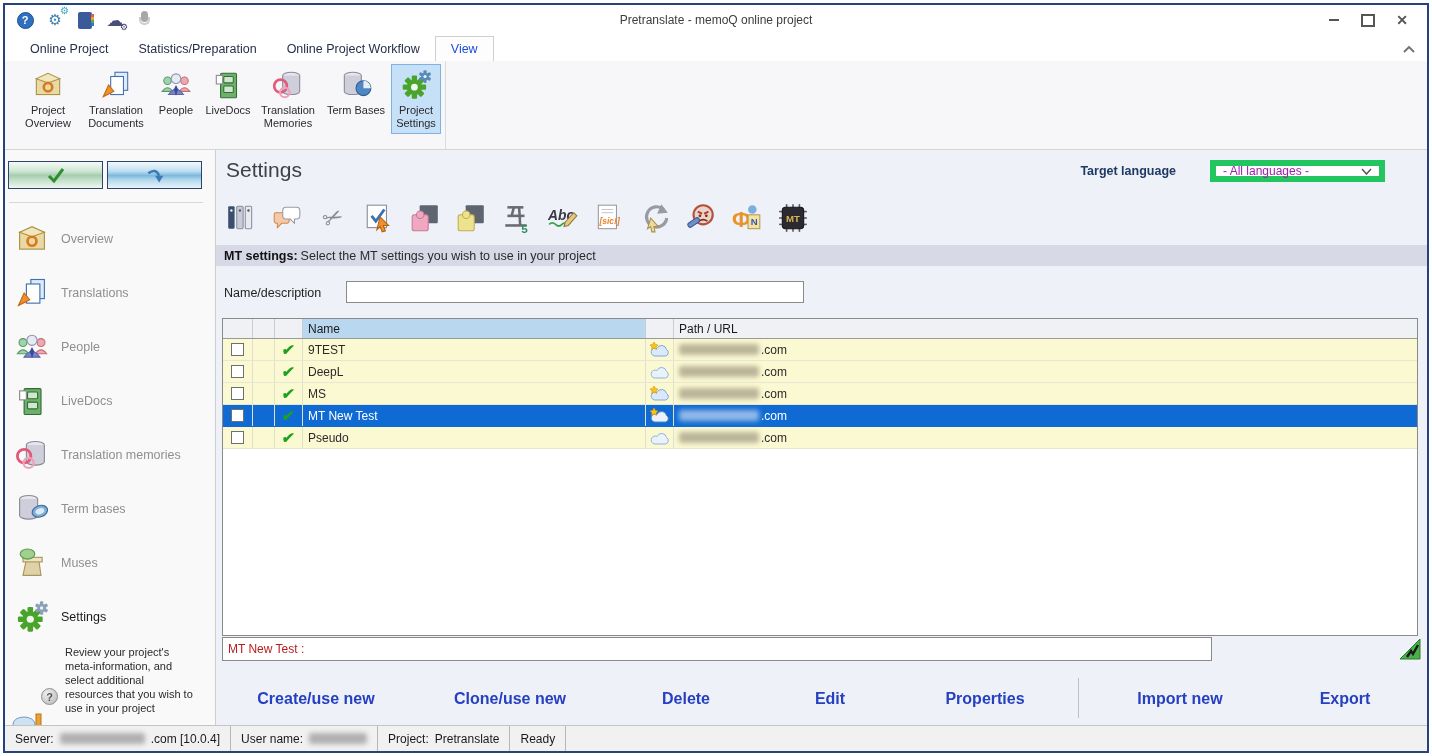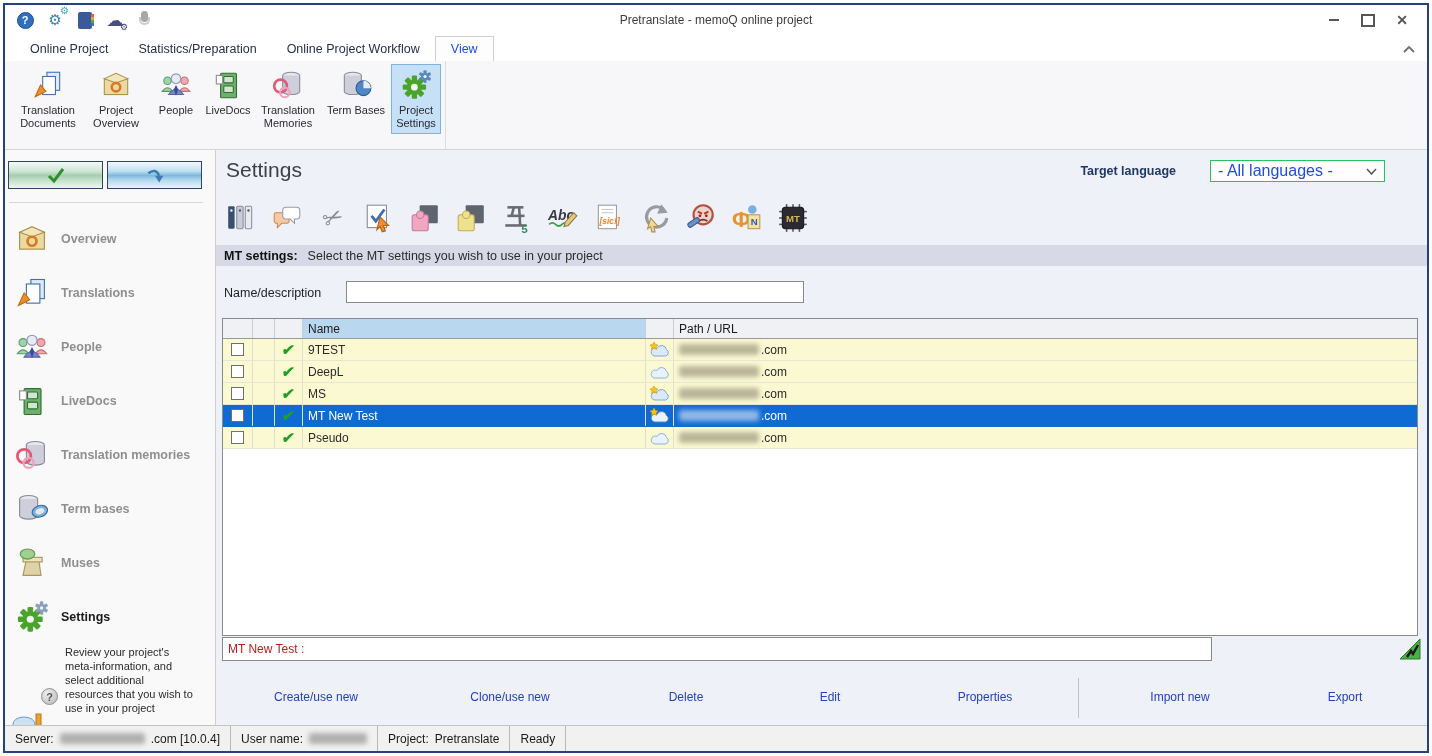--- a/index.html
+++ b/index.html
@@ -52,43 +52,43 @@
   .main { flex:1; display:flex; min-height:0; }
   .sidebar { width:211px; background:#f9f9f9; border-right:1px solid #cfcfcf; position:relative; overflow:hidden; flex:0 0 auto; }
   .sb-buttons { position:absolute; left:3px; top:11px; display:flex; gap:4px; }
   .sb-btn { width:95px; height:28px; border:1px solid #2f4468; display:flex; align-items:center; justify-content:center; cursor:default; }
   .sb-btn.green { background:linear-gradient(180deg,#f4faf5 0%,#cfe6d4 35%,#a6cdb0 52%,#c4e0ca 70%,#eef7f0 100%); }
   .sb-btn.blue  { background:linear-gradient(180deg,#f2f9fd 0%,#bfdff0 35%,#7db9dd 52%,#b5d9ee 70%,#e8f4fb 100%); }
   .sb-sep { position:absolute; left:4px; right:12px; top:52px; border-top:1px solid #d8d8d8; }
   .sb-items { position:absolute; top:62px; left:0; right:0; }
   .sb-item { height:54px; display:flex; align-items:center; gap:10px; padding-left:8px; cursor:default; }
   .sb-item svg { width:38px; height:36px; flex:0 0 auto; }
-  .sb-item .lbl { font-size:12.5px; font-weight:bold; color:#8f8f8f; }
+  .sb-item .lbl { font-size:12.5px; font-weight:normal; color:#8f8f8f; }
   .sb-item.sel .lbl { color:#1a1a1a; }
   .sb-desc { position:absolute; left:60px; top:495px; width:130px; font-size:11px; line-height:14px; color:#2a2a2a; }
   .sb-q { position:absolute; left:36px; top:538px; width:17px; height:17px; border-radius:50%;
           background:radial-gradient(circle at 35% 30%,#f0f0f0,#b5b5b5); border:1px solid #8f8f8f;
           color:#555; font-size:11px; font-weight:bold; display:flex; align-items:center; justify-content:center; }
   .sb-partial { position:absolute; left:6px; bottom:0; height:13px; overflow:hidden; }
 
   .content { flex:1; position:relative; background:#eff1f8; overflow:hidden; }
   .page-title { position:absolute; left:10px; top:8px; font-size:21px; color:#3f3f46; }
   .tl-wrap { position:absolute; right:42px; top:10px; display:flex; align-items:center; gap:34px; }
   .tl-label { font-size:12.5px; font-weight:bold; color:#1f3864; }
-  .tl-select { width:175px; height:22px; background:#fff; border:1px solid #22c55e; display:flex; align-items:center;
-               justify-content:space-between; padding:0 7px; font-size:16px; color:#1d4ed8; cursor:default; }
+  .tl-select { width:175px; height:22px; background:#fff; border:6px solid #22c55e; display:flex; align-items:center;
+               justify-content:space-between; padding:0 7px; font-size:12px; color:#a21caf; cursor:default; }
 
   .cats { position:absolute; left:8px; top:50px; display:flex; gap:12px; }
   .cat { width:34px; height:36px; display:flex; align-items:center; justify-content:center; cursor:default; }
   .cat svg { width:32px; height:32px; }
   .cat .uni { font-size:24px; color:#8a8a92; display:inline-block; transform:rotate(-25deg); }
 
   .mtbar { position:absolute; left:0; right:0; top:95px; height:21px; background:#d8d9e7;
            display:flex; align-items:center; padding-left:8px; font-size:12.5px; color:#2a2a2a; }
-  .mtbar b { margin-right:10px; color:#111; }
+  .mtbar b { margin-right:3px; color:#111; }
 
   .filter-label { position:absolute; left:8px; top:136px; font-size:12.5px; color:#222; }
   .filter-input { position:absolute; left:130px; top:131px; width:458px; height:22px; border:1px solid #8a8a8a; background:#fff;
                   font-family:inherit; font-size:12px; padding:0 5px; }
 
   
   .grid { position:absolute; left:6px; top:160px; width:1196px; height:318px; background:#ffffff; border:1px solid #8a8a8a;margin-top:8px; }
   .g-head { display:flex; height:20px; background:#f0f1f4; border-bottom:1px solid #9a9a9a; font-size:12px; color:#1a1a1a; }
   .g-head .hc { border-right:1px solid #c8cdd4; display:flex; align-items:center; padding-left:5px; }
   .hc.c1 { width:30px; } .hc.c2 { width:22px; } .hc.c3 { width:28px; }
@@ -108,21 +108,21 @@
   .okmark { color:#1fa01f; font-size:15px; font-weight:bold; transform:skewX(-8deg); }
   .cloud svg { width:22px; height:16px; display:block; }
   .redact { display:inline-block; height:11px; border-radius:2px; background:#b3ad93; filter:blur(2.5px); opacity:.9; }
   .g-row.sel .redact { background:#9fc0ea; }
 
   .detail { position:absolute; left:6px; top:487px; width:990px; height:24px; background:#fff; border:1px solid #8a8a8a;
             font-size:12px; color:#b91c1c; display:flex; align-items:center; padding-left:5px; }
   .flag { position:absolute; left:1182px; top:487px; width:24px; height:24px; }
 
   .actions { position:absolute; left:0; right:0; top:528px; height:40px; }
-  .act { position:absolute; top:12px; transform:translateX(-50%); font-size:12px; color:#2540c0; cursor:default; white-space:nowrap; }
+  .act { position:absolute; top:12px; transform:translateX(-50%); font-size:16px; color:#2540c0; cursor:default; white-space:nowrap;font-weight:bold; }
   .act-div { position:absolute; left:862px; top:0; height:40px; border-left:1px solid #c0c0c8; }
 
   
   .statusbar { height:26px; background:#f1f1f1; border-top:1px solid #c4c4c4; display:flex; align-items:stretch;
                font-size:12px; color:#1a1a1a; flex:0 0 auto; }
   .seg { display:flex; align-items:center; gap:6px; padding:0 10px; border-right:1px solid #b8b8b8; }
   .seg b { font-weight:normal; }
   .sredact { display:inline-block; height:11px; border-radius:2px; background:#a8a8a8; filter:blur(2.5px); opacity:.9; }
 </style>
 </head>
@@ -166,33 +166,33 @@
             <polyline points="1,7 6,2 11,7" fill="none" stroke="#707070" stroke-width="1.8"></polyline>
           </svg>
     </span>
   </div>
 
   <div class="ribbon">
     <div class="rgroup">
       <div class="rbtns">
         <div class="rbtn">
           <svg viewBox="0 0 32 32">
+                <rect x="5" y="10" width="22" height="15" fill="#ead9a2" stroke="#a89045"></rect>
+                <polygon points="5,10 16,5 27,10 16,14" fill="#f2e6bc" stroke="#a89045"></polygon>
+                <circle cx="16" cy="18" r="4" fill="none" stroke="#d87a20" stroke-width="2.4"></circle>
+              </svg>
+          <span class="lbl">Project Overview</span>
+        </div>
+        <div class="rbtn">
+          <svg viewBox="0 0 32 32">
                 <rect x="15" y="4" width="12" height="17" fill="#dfeafa" stroke="#3f6faf"></rect>
                 <rect x="11" y="8" width="12" height="17" fill="#ffffff" stroke="#3f6faf"></rect>
                 <polygon points="4,27 14,22 9,16" fill="#ef8f2f" stroke="#c06a10"></polygon>
               </svg>
           <span class="lbl">Translation Documents</span>
-        </div>
-        <div class="rbtn">
-          <svg viewBox="0 0 32 32">
-                <rect x="5" y="10" width="22" height="15" fill="#ead9a2" stroke="#a89045"></rect>
-                <polygon points="5,10 16,5 27,10 16,14" fill="#f2e6bc" stroke="#a89045"></polygon>
-                <circle cx="16" cy="18" r="4" fill="none" stroke="#d87a20" stroke-width="2.4"></circle>
-              </svg>
-          <span class="lbl">Project Overview</span>
         </div>
         <div class="rbtn narrow">
           <svg viewBox="0 0 32 32">
                 <circle cx="8" cy="12" r="3.5" fill="#9fd4a8" stroke="#5a9a68"></circle>
                 <path d="M3 22 q5 -7 10 0 z" fill="#9fd4a8" stroke="#5a9a68"></path>
                 <circle cx="24" cy="12" r="3.5" fill="#f0a8b0" stroke="#c07078"></circle>
                 <path d="M19 22 q5 -7 10 0 z" fill="#f0a8b0" stroke="#c07078"></path>
                 <circle cx="16" cy="10" r="4.5" fill="#e8eaf2" stroke="#8a94b8"></circle>
                 <path d="M9 25 q7 -10 14 0 z" fill="#7a84cc" stroke="#5a64a8"></path>
                 <polygon points="16,16 14,20 16,26 18,20" fill="#3a4a9a"></polygon>

